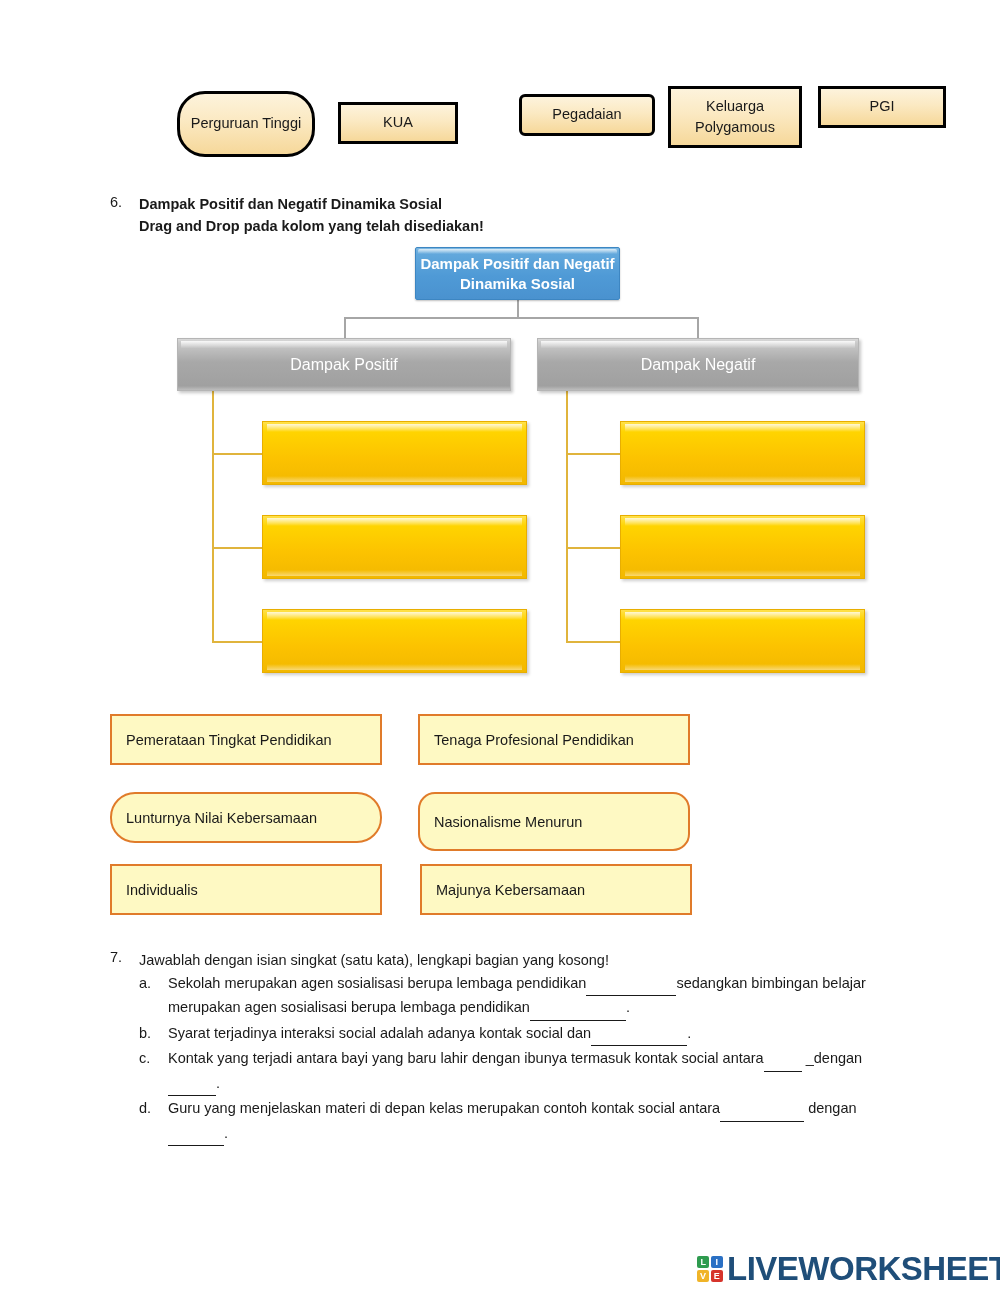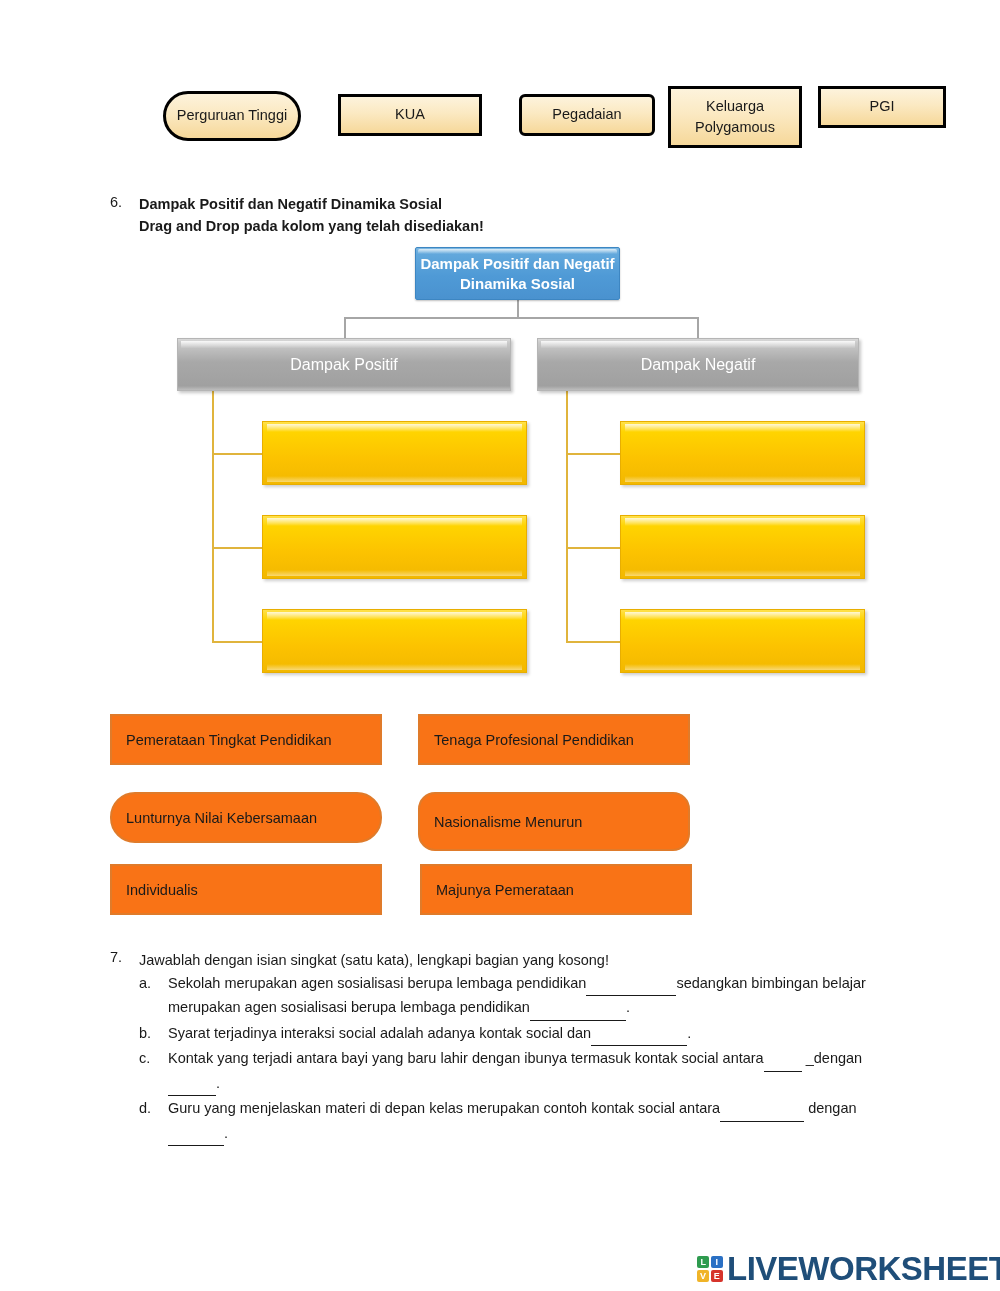--- a/index.html
+++ b/index.html
@@ -128,21 +128,21 @@
   .conn-gold {
     position: absolute;
     background: #e0b43c;
   }
 
   
   .opt {
     position: absolute;
     box-sizing: border-box;
     border: 2px solid #e07b2a;
-    background: #f97316;
+    background: #fef9c3;
     display: flex;
     align-items: center;
     padding-left: 14px;
     font-size: 14.5px;
     color: #1a1a1a;
   }
 
   
   #footer-logo {
     position: absolute;
@@ -175,22 +175,22 @@
     letter-spacing: -0.5px;
     font-family: "Liberation Sans", sans-serif;
   }
 </style>
 </head>
 <body>
 
 <div id="page">
 
   <div id="top-chips">
-      <div class="chip" style="left: 163px; top: 91px; width: 138px; height: 50px; border-radius: 28px;">Perguruan Tinggi</div>
-      <div class="chip" style="left: 338px; top: 94px; width: 144px; height: 42px;">KUA</div>
+      <div class="chip" style="left: 177px; top: 91px; width: 138px; height: 66px; border-radius: 28px;">Perguruan Tinggi</div>
+      <div class="chip" style="left: 338px; top: 102px; width: 120px; height: 42px;">KUA</div>
       <div class="chip" style="left: 519px; top: 94px; width: 136px; height: 42px; border-radius: 6px;">Pegadaian</div>
       <div class="chip" style="left: 668px; top: 86px; width: 134px; height: 62px;">Keluarga Polygamous</div>
       <div class="chip" style="left: 818px; top: 86px; width: 128px; height: 42px;">PGI</div>
     </div>
 
   <div class="q-num" style="left:110px; top:194px;">6.</div>
   <div class="q-body-bold" style="left:139px; top:193px; width:700px;">
     <div>Dampak Positif dan Negatif Dinamika Sosial</div>
     <div>Drag and Drop pada kolom yang telah disediakan!</div>
   </div>
@@ -225,21 +225,21 @@
   <div class="chart-box box-yellow" style="left:620px; top:421px; width:245px; height:64px;"></div>
   <div class="chart-box box-yellow" style="left:620px; top:515px; width:245px; height:64px;"></div>
   <div class="chart-box box-yellow" style="left:620px; top:609px; width:245px; height:64px;"></div>
 
   <div id="option-group">
       <div class="opt" style="left: 110px; top: 714px; width: 272px; height: 51px;">Pemerataan Tingkat Pendidikan</div>
       <div class="opt" style="left: 418px; top: 714px; width: 272px; height: 51px;">Tenaga Profesional Pendidikan</div>
       <div class="opt" style="left: 110px; top: 792px; width: 272px; height: 51px; border-radius: 25px;">Lunturnya Nilai Kebersamaan</div>
       <div class="opt" style="left: 418px; top: 792px; width: 272px; height: 59px; border-radius: 17px;">Nasionalisme Menurun</div>
       <div class="opt" style="left: 110px; top: 864px; width: 272px; height: 51px;">Individualis</div>
-      <div class="opt" style="left: 420px; top: 864px; width: 272px; height: 51px;">Majunya Pemerataan</div>
+      <div class="opt" style="left: 420px; top: 864px; width: 272px; height: 51px;">Majunya Kebersamaan</div>
     </div>
 
   <div class="q-num" style="left:110px; top:949px;">7.</div>
   <div class="q-body" style="left:139px; top:949px; width:760px;">Jawablah dengan isian singkat (satu kata), lengkapi bagian yang kosong!</div>
 
   <div id="q7-items" style="position:absolute; left:139px; top:972px; width:760px;">
       <div style="position: relative; display: flex; align-items: flex-start; margin-bottom: 1px;">
         <div style="width: 29px; flex: 0 0 29px; font-size: 14.5px; line-height: 1.62;">a.</div>
         <div style="flex: 1 1 auto; font-size: 14.5px; line-height: 1.62;"><span>Sekolah merupakan agen sosialisasi berupa lembaga        pendidikan</span><span class="blank" style="width: 90px;">&nbsp;</span><span>sedangkan bimbingan belajar merupakan agen sosialisasi berupa lembaga pendidikan</span><span class="blank" style="width: 96px;">&nbsp;</span><span>.</span></div>
       </div>

